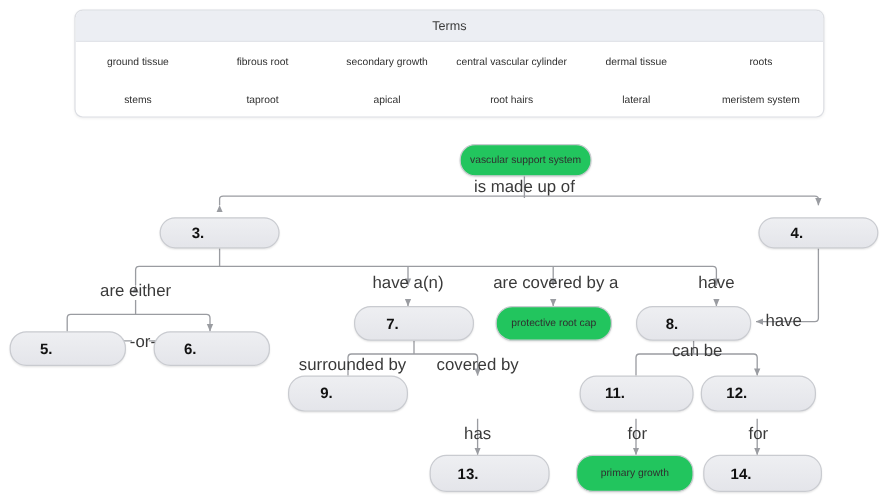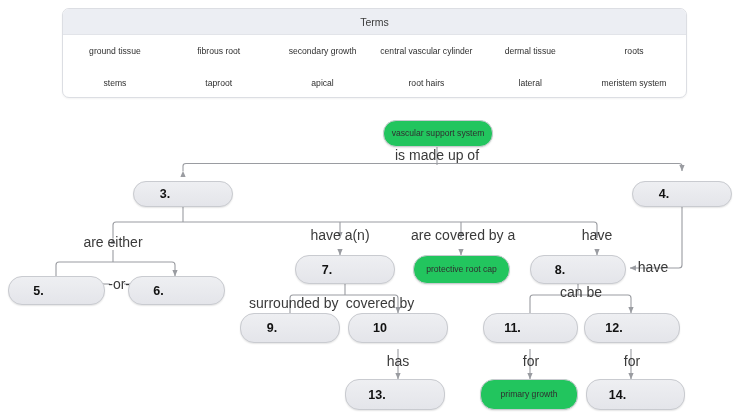--- a/index.html
+++ b/index.html
@@ -213,41 +213,38 @@
 
   <div class="node filled" style="left:8px; top:276px; width:97px; height:29px;">
     <span class="num">5.</span>
   </div>
   <div class="edge-label" style="left:104px; top:280px; width:26px;text-align:right;">-or-</div>
   <div class="node filled" style="left:128px; top:276px; width:97px; height:29px;">
     <span class="num">6.</span>
   </div>
 
   <div class="edge-label" style="left:249px; top:299px; width:82px;">surrounded by</div>
-  <div class="edge-label" style="left:344px; top:299px; width:72px;text-align:center;">covered by</div>
+  <div class="edge-label" style="left:362px; top:299px; width:72px;text-align:center;">covered by</div>
   <div class="edge-label" style="left:551px; top:288px; width:60px;">can be</div>
 
   <div class="node filled" style="left:240px; top:313px; width:100px; height:30px;">
     <span class="num">9.</span>
-  </div>
-  <div class="node filled" style="left:348px; top:313px; width:100px; height:30px;">
-    <span class="num">10</span>
   </div>
   <div class="node filled" style="left:483px; top:313px; width:95px; height:30px;">
     <span class="num">11.</span>
   </div>
   <div class="node filled" style="left:584px; top:313px; width:96px; height:30px;">
     <span class="num">12.</span>
   </div>
 
   <div class="edge-label" style="left:378px; top:357px; width:40px;">has</div>
   <div class="edge-label" style="left:511px; top:357px; width:40px;">for</div>
   <div class="edge-label" style="left:612px; top:357px; width:40px;">for</div>
 
-  <div class="node filled" style="left:345px; top:379px; width:100px; height:31px;">
+  <div class="node filled" style="left:358px; top:379px; width:100px; height:31px;">
     <span class="num">13.</span>
   </div>
   <div class="node plain" style="left:480px; top:379px; width:98px; height:31px;">
     <span class="txt">primary growth</span>
   </div>
   <div class="node filled" style="left:586px; top:379px; width:99px; height:31px;">
     <span class="num">14.</span>
   </div>
 
 </div>

